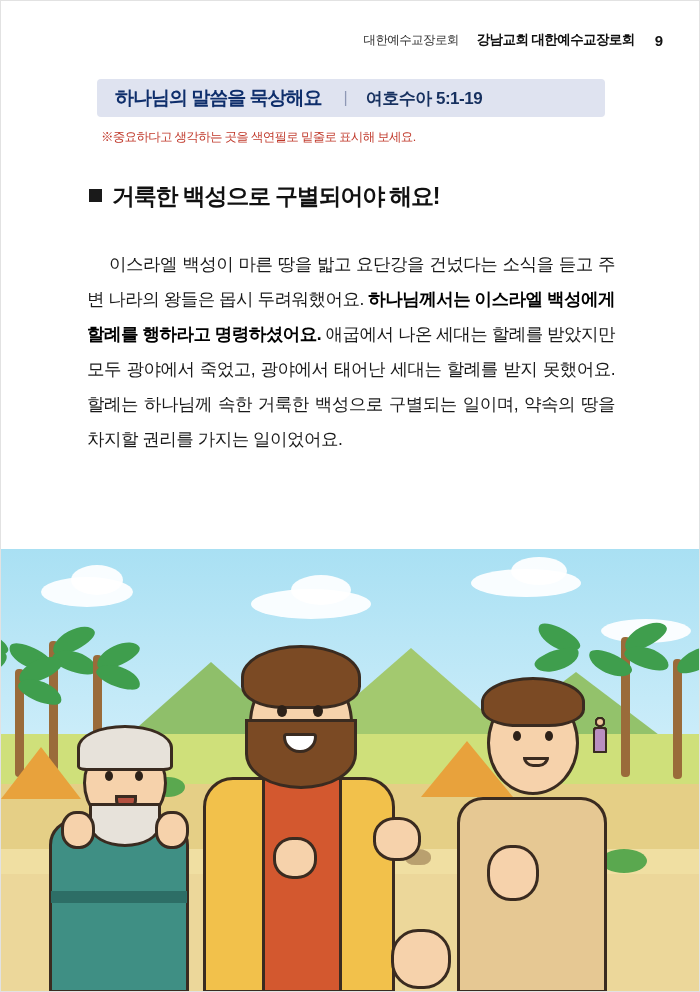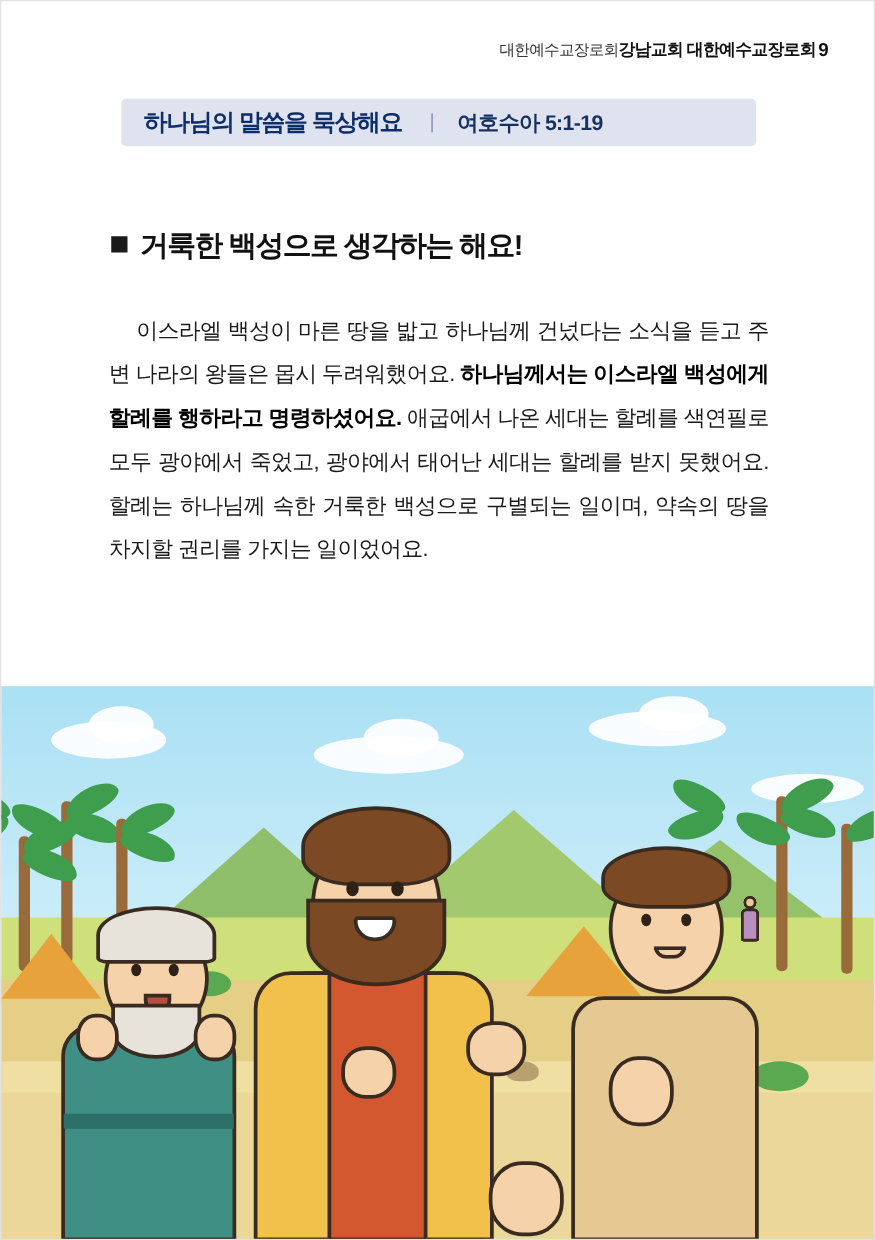--- a/index.html
+++ b/index.html
@@ -23,21 +23,21 @@
     overflow: hidden;
   }
 
   
   .header {
     position: absolute;
     top: 30px;
     right: 36px;
     display: flex;
     align-items: flex-end;
-    gap: 0;
+    gap: 18px;
     white-space: nowrap;
   }
   .header .denom {
     font-size: 12.5px;
     color: #333333;
     letter-spacing: -0.6px;
   }
   .header .church {
     font-size: 13.5px;
     color: #111111;
@@ -275,28 +275,29 @@
     <span class="church">강남교회 대한예수교장로회</span>
     <span class="pageno">9</span>
   </div>
 
   <div class="titlebar">
     <span class="tb-main">하나님의 말씀을 묵상해요</span>
     <span class="tb-sep">|</span>
     <span class="tb-ref">여호수아 5:1-19</span>
   </div>
 
+  <div class="notice">※중요하다고 생각하는 곳을 색연필로 밑줄로 표시해 보세요.</div>
 
   <div class="section-heading">
     <span class="bullet"></span>
-    <span class="sh-text">거룩한 백성으로 생각하는 해요!</span>
+    <span class="sh-text">거룩한 백성으로 구별되어야 해요!</span>
   </div>
 
   <p class="body-text">
-    <span>이스라엘 백성이 마른 땅을 밟고 하나님께 건넜다는 소식을 듣고 주변 나라의 왕들은 몹시 두려워했어요. </span><b>하나님께서는 이스라엘 백성에게 할례를 행하라고 명령하셨어요.</b><span> 애굽에서 나온 세대는 할례를 색연필로 모두 광야에서 죽었고, 광야에서 태어난 세대는 할례를 받지 못했어요. 할례는 하나님께 속한 거룩한 백성으로 구별되는 일이며, 약속의 땅을 차지할 권리를 가지는 일이었어요.</span>
+    <span>이스라엘 백성이 마른 땅을 밟고 요단강을 건넜다는 소식을 듣고 주변 나라의 왕들은 몹시 두려워했어요. </span><b>하나님께서는 이스라엘 백성에게 할례를 행하라고 명령하셨어요.</b><span> 애굽에서 나온 세대는 할례를 받았지만 모두 광야에서 죽었고, 광야에서 태어난 세대는 할례를 받지 못했어요. 할례는 하나님께 속한 거룩한 백성으로 구별되는 일이며, 약속의 땅을 차지할 권리를 가지는 일이었어요.</span>
   </p>
 
   <div class="illustration">
 
     <div class="sky"></div>
 
     <div class="cloud" style="left:40px;top:28px;width:92px;height:30px;"></div>
     <div class="cloud" style="left:70px;top:16px;width:52px;height:30px;"></div>
     <div class="cloud" style="left:250px;top:40px;width:120px;height:30px;"></div>
     <div class="cloud" style="left:290px;top:26px;width:60px;height:30px;"></div>

